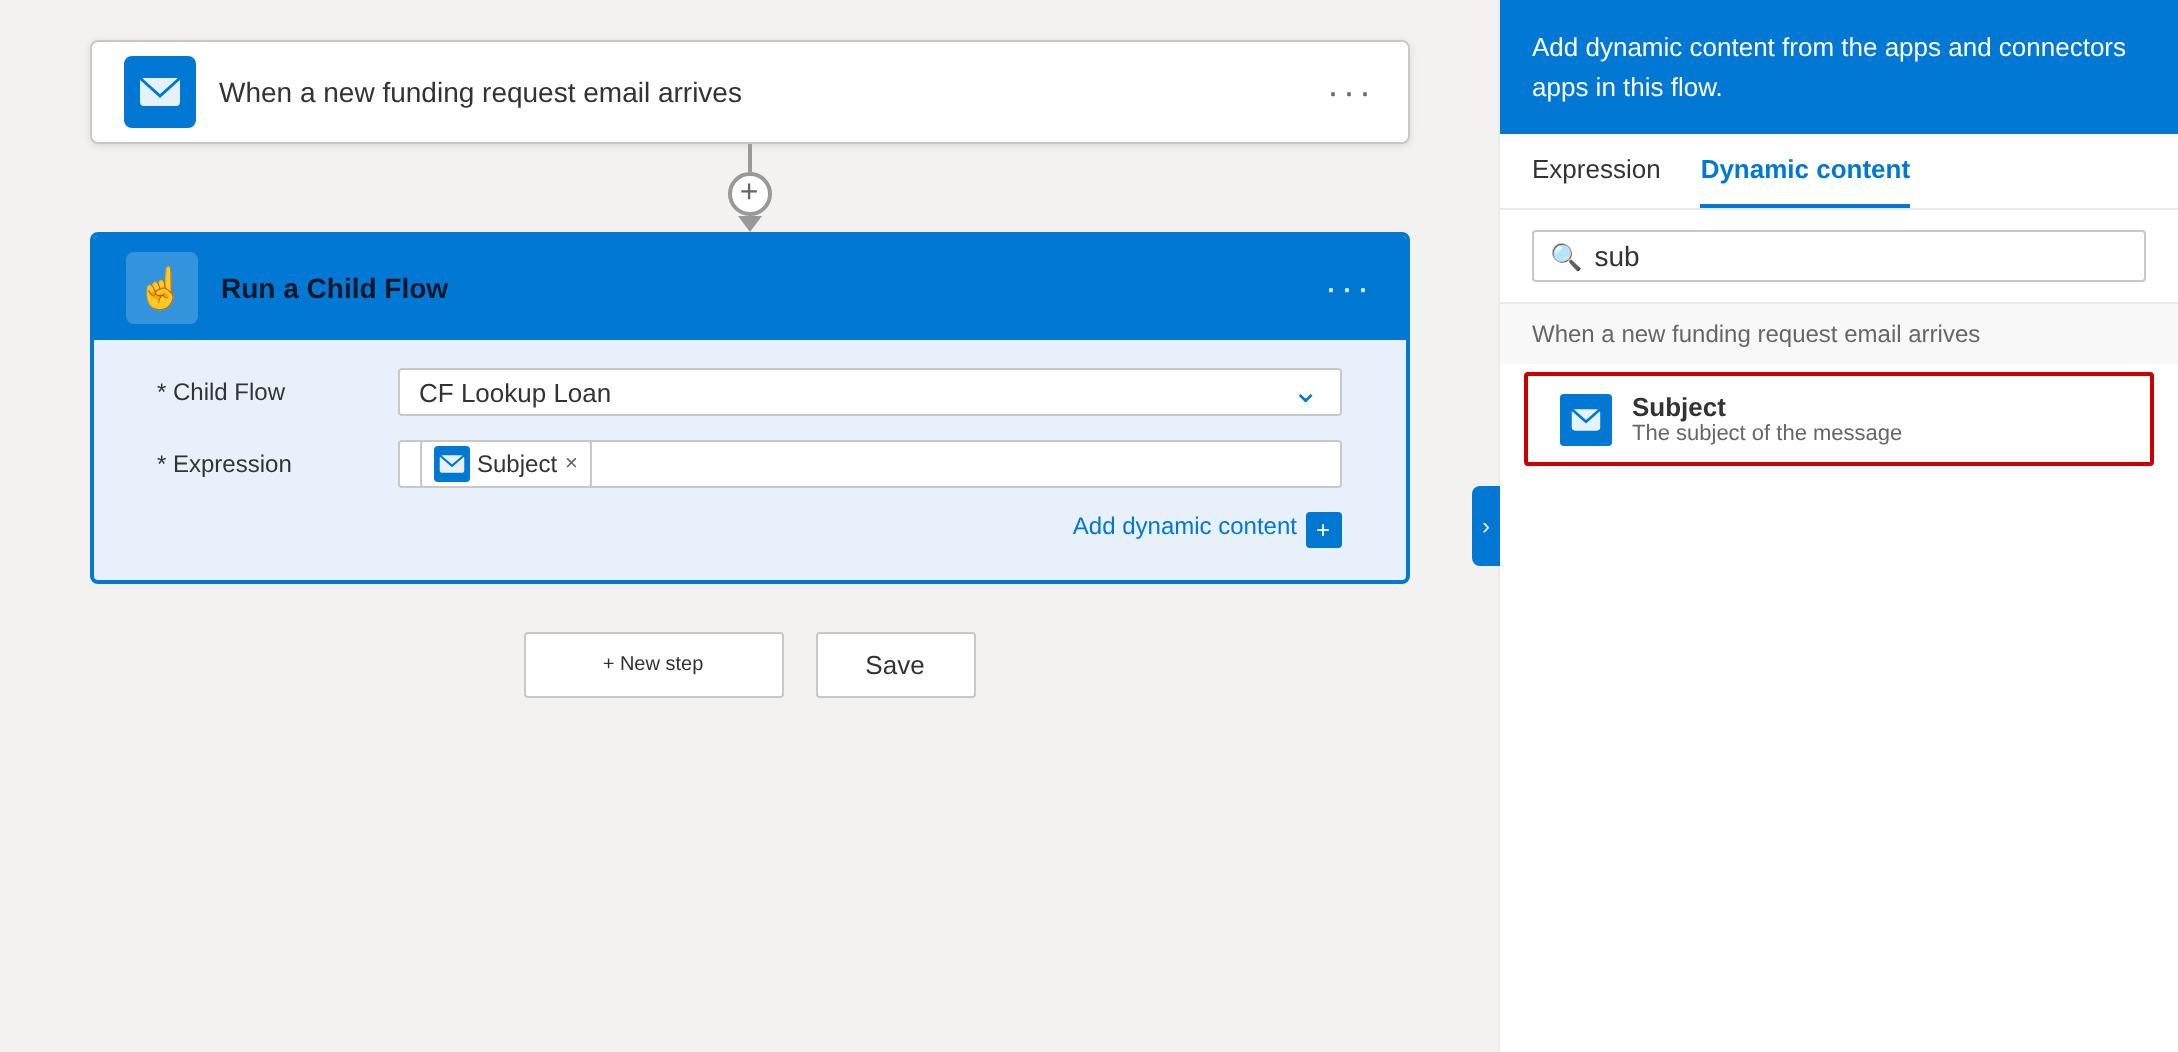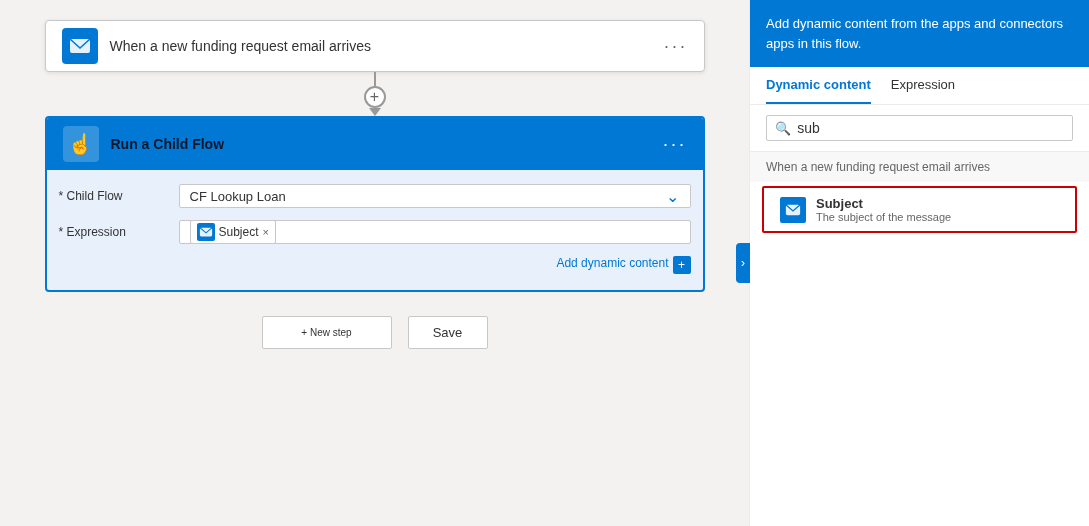--- a/index.html
+++ b/index.html
@@ -128,21 +128,21 @@
       font-weight: 600;
       flex: 1;
     }
     .action-more {
       color: white;
       font-size: 18px;
       cursor: pointer;
       letter-spacing: 2px;
     }
     .action-body {
-      padding: 14px 12px 16px;
+      padding: 14px 32px 16px;
     }
     .field-row {
       display: flex;
       align-items: center;
       margin-bottom: 12px;
     }
     .field-label {
       font-size: 12px;
       color: #333;
       width: 120px;
@@ -446,25 +446,25 @@
 <div class="right-panel">
   <div class="panel-tab">
     <span class="panel-tab-arrow">›</span>
   </div>
 
   <div class="panel-header">
     <span>Add dynamic content from the apps and connectors apps in this flow.</span>
   </div>
 
   <div class="panel-tabs">
+    <div class="panel-tab-item">
+      <span>Expression</span>
+    </div>
     <div class="panel-tab-item active">
       <span>Dynamic content</span>
-    </div>
-    <div class="panel-tab-item">
-      <span>Expression</span>
     </div>
   </div>
 
   <div class="panel-search">
     <div class="search-box">
       <span class="search-icon">🔍</span>
       <input class="search-input" type="text" value="sub" style="">
     </div>
   </div>
 

